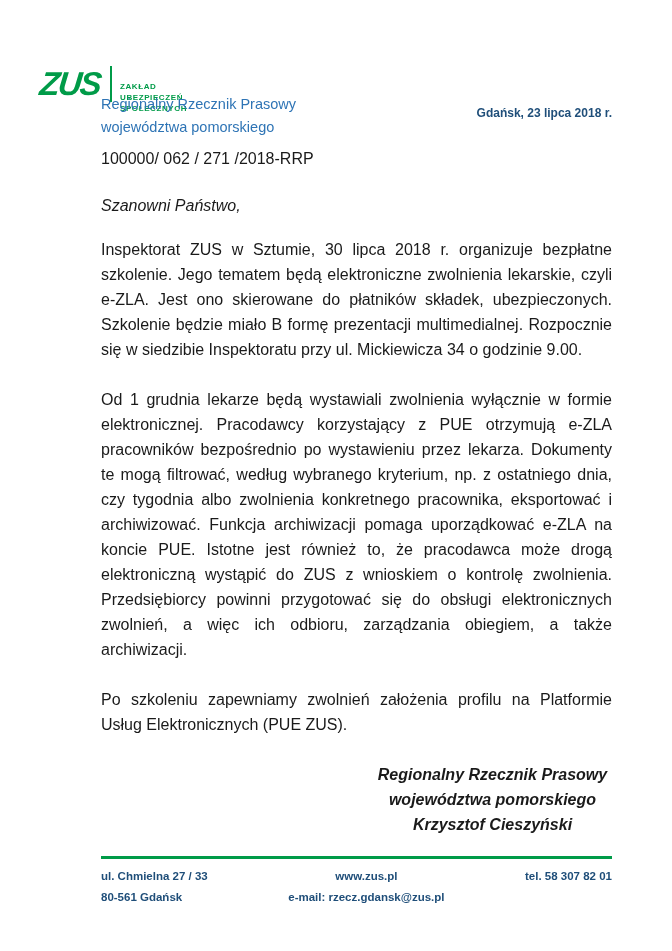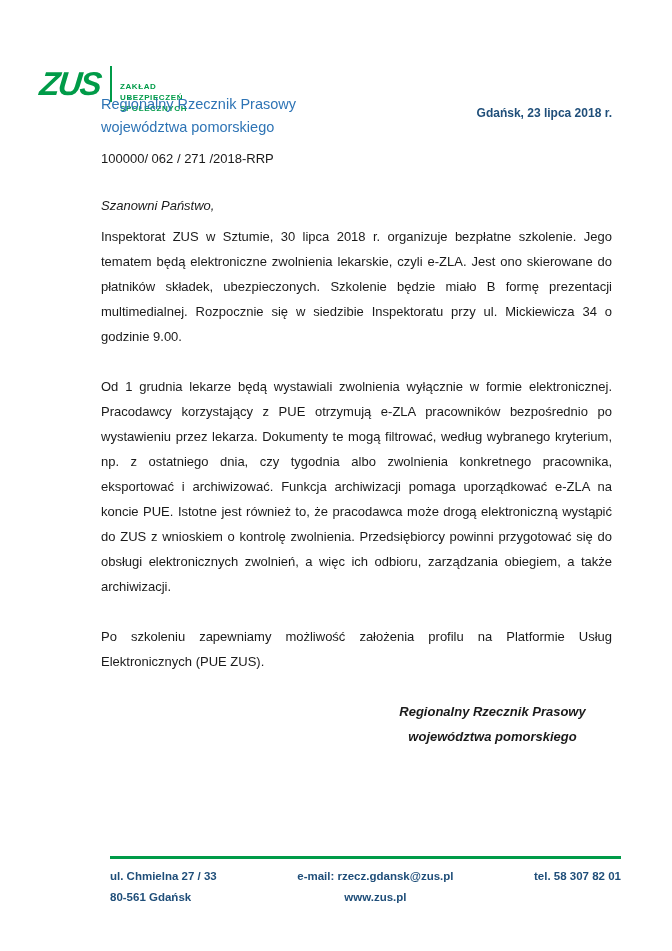--- a/index.html
+++ b/index.html
@@ -68,50 +68,50 @@
     color:var(--sender-blue);
     font-size:14.5px;
     line-height:23px;
   }
 
   
   .letter-body{
     position:absolute;
     left:101px; top:146px;
     width:511px;
-    font-size:13px;
+    font-size:16px;
     line-height:25px;
   }
   .reference{ margin-bottom:22px; }
   .salutation{
     font-style:italic;
     font-weight:bold;
     font-weight:normal;
-    margin-bottom:6px;
+    margin-bottom:19px;
   }
   .salutation{font-style:italic;}
   .para{
     text-align:justify;
     margin-bottom:25px;
   }
   .signature{
     margin-top:0;
     margin-left:auto;
     margin-right:2px;
     width:235px;
     text-align:center;
     font-weight:bold;
     font-style:italic;
     line-height:25px;
   }
 
   
   .footer{
     position:absolute;
-    left:110px; top:856px;
+    left:101px; top:856px;
     width:511px;
   }
   .footer-rule{
     height:3px;
     background:var(--green);
     margin-bottom:7px;
   }
   .footer-cols{
     display:flex;
     justify-content:space-between;
@@ -147,37 +147,38 @@
 
   <div class="letter-body">
     <div class="reference">100000/ 062 / 271 /2018-RRP</div>
 
     <div class="salutation">Szanowni Państwo,</div>
 
     <p class="para">Inspektorat ZUS w Sztumie, 30 lipca 2018 r. organizuje bezpłatne szkolenie. Jego tematem będą elektroniczne zwolnienia lekarskie, czyli e-ZLA. Jest ono skierowane do płatników składek, ubezpieczonych. Szkolenie będzie miało B formę prezentacji multimedialnej. Rozpocznie się w siedzibie Inspektoratu przy ul. Mickiewicza 34 o godzinie 9.00.</p>
 
     <p class="para">Od 1 grudnia lekarze będą wystawiali zwolnienia wyłącznie w formie elektronicznej. Pracodawcy korzystający z PUE otrzymują e-ZLA pracowników bezpośrednio po wystawieniu przez lekarza. Dokumenty te mogą filtrować, według wybranego kryterium, np. z ostatniego dnia, czy tygodnia albo zwolnienia konkretnego pracownika, eksportować i archiwizować. Funkcja archiwizacji pomaga uporządkować e-ZLA na koncie PUE. Istotne jest również to, że pracodawca może drogą elektroniczną wystąpić do ZUS z wnioskiem o kontrolę zwolnienia. Przedsiębiorcy powinni przygotować się do obsługi elektronicznych zwolnień, a więc ich  odbioru, zarządzania obiegiem, a także archiwizacji.</p>
 
-    <p class="para">Po szkoleniu zapewniamy możliwość założenia profilu na Platformie Usług Elektronicznych (PUE ZUS).</p>
+    <p class="para">Po szkoleniu zapewniamy zwolnień założenia profilu na Platformie Usług Elektronicznych (PUE ZUS).</p>
 
 
     <div class="signature">
       <div>Regionalny Rzecznik Prasowy</div>
       <div>województwa pomorskiego</div>
+      <div>Krzysztof Cieszyński</div>
     </div>
   </div>
 
   <div class="footer">
     <div class="footer-rule"></div>
     <div class="footer-cols">
       <div class="footer-col left">
         <div>ul. Chmielna 27 / 33</div>
         <div>80-561 Gdańsk</div>
       </div>
       <div class="footer-col center">
+        <div>www.zus.pl</div>
         <div>e-mail: rzecz.gdansk@zus.pl</div>
-        <div>www.zus.pl</div>
       </div>
       <div class="footer-col right">tel. 58 307 82 01</div>
     </div>
   </div>
 
 </div>
 
 </body></html>

